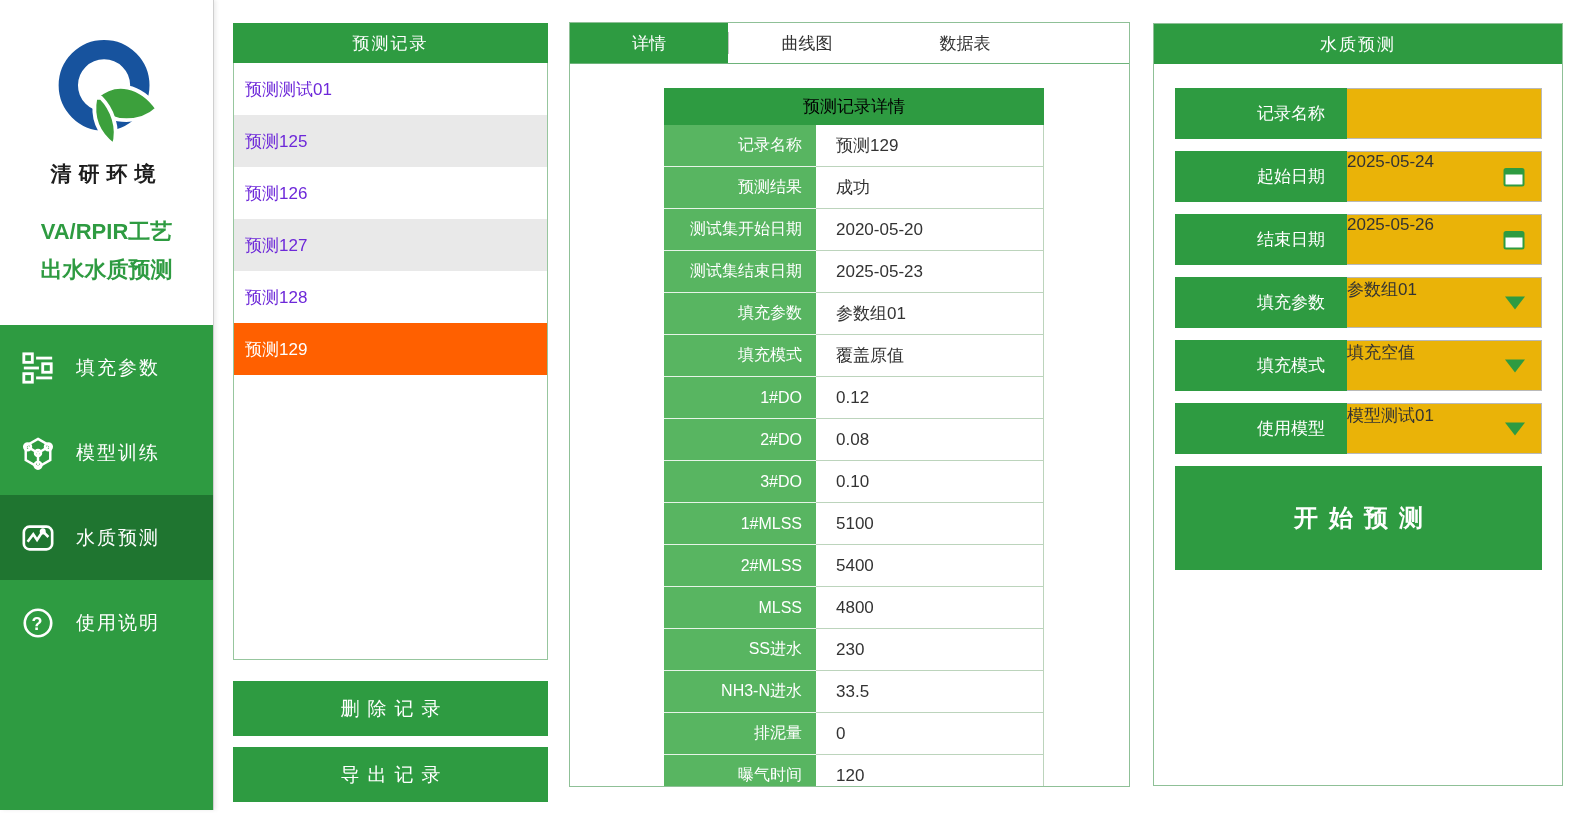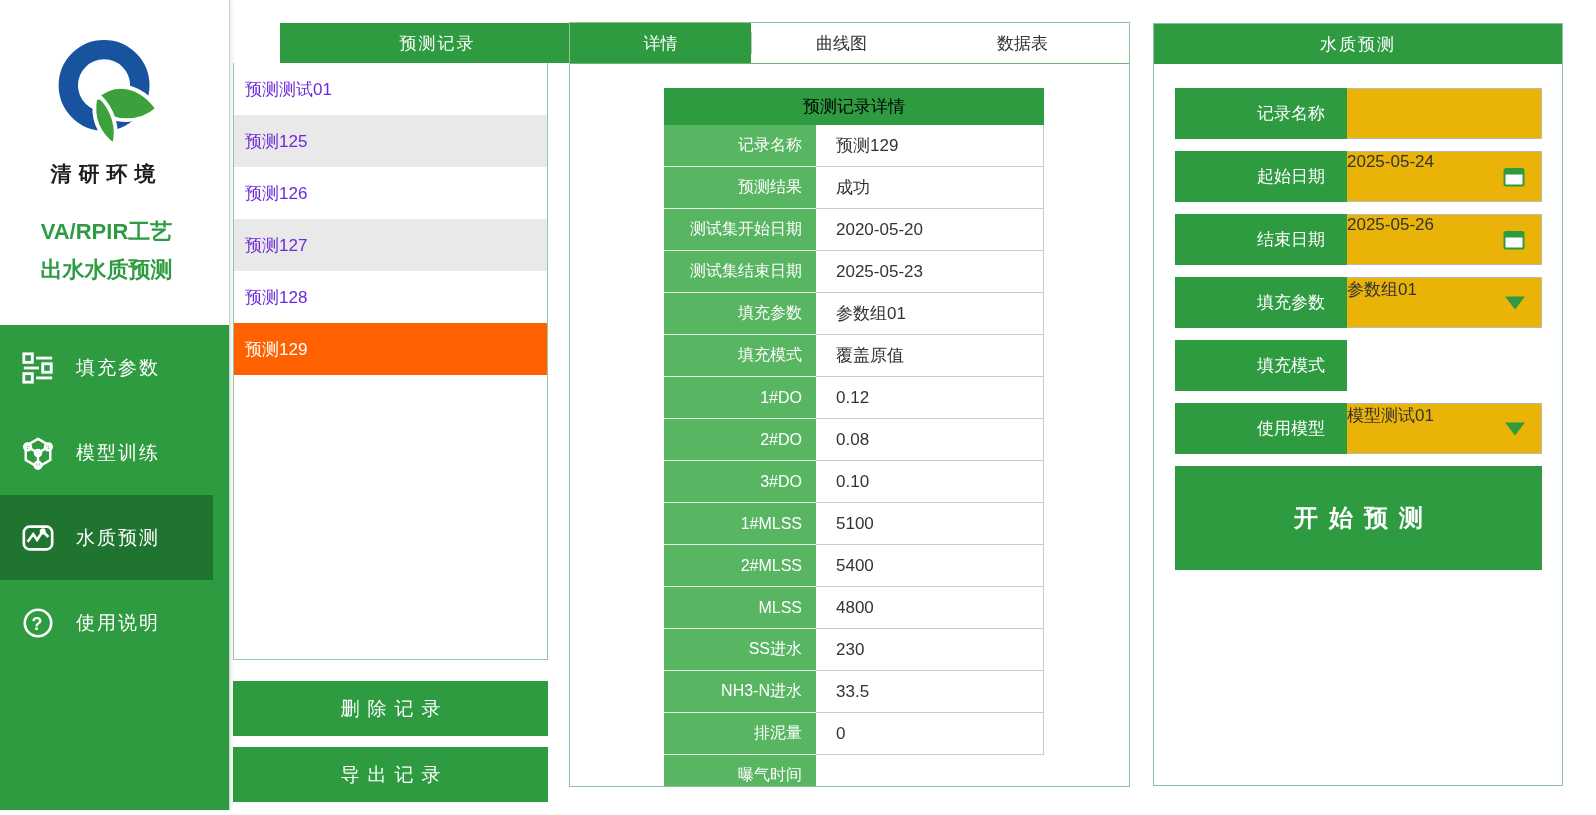--- a/index.html
+++ b/index.html
@@ -1,52 +1,52 @@
 <!DOCTYPE html>
 <html><head>
 <meta charset="utf-8">
 <style>
   html,body{margin:0;padding:0;background:#fff;}
   body{font-family:"Liberation Sans","DejaVu Sans",sans-serif;}
   .stage{position:relative;width:1596px;height:815px;background:#ffffff;overflow:hidden;}
 
   
   .sidebar{position:absolute;left:0;top:0;width:213px;height:810px;background:#ffffff;
-           border-right:1px solid #cfcfcf;box-shadow:2px 0 4px rgba(0,0,0,.08);padding-left:16px;}
+           border-right:1px solid #cfcfcf;box-shadow:2px 0 4px rgba(0,0,0,.08);}
   .sidebar-green{position:absolute;left:0;top:325px;right:0;bottom:0;background:#2e9b41;}
   .logo{position:absolute;left:48px;top:36px;width:116px;height:118px;}
   .company{position:absolute;left:0;top:160px;width:213px;text-align:center;color:#1d1d1d;
            font-size:21px;font-weight:bold;letter-spacing:7px;}
   .app-title{position:absolute;left:0;top:213px;width:213px;text-align:center;color:#2e9b41;
              font-size:22px;font-weight:bold;line-height:38px;}
   .menu{position:absolute;left:0;top:325px;width:213px;}
   .menu-item{height:85px;display:flex;align-items:center;padding-left:21px;box-sizing:border-box;
              color:#ffffff;font-size:19px;letter-spacing:2px;cursor:pointer;}
   .menu-item.active{background:#1f7530;}
   .menu-icon{width:34px;height:34px;margin-right:21px;flex:0 0 auto;}
 
   
   .rec-header{position:absolute;left:233px;top:23px;width:315px;height:40px;background:#2e9b41;
-              color:#fff;font-size:17px;letter-spacing:2px;display:flex;align-items:center;justify-content:center;margin-left:47px;}
+              color:#fff;font-size:17px;letter-spacing:2px;display:flex;align-items:center;justify-content:center;}
   .rec-list{position:absolute;left:233px;top:63px;width:315px;height:597px;background:#fff;
             border:1px solid #97c69e;border-top:none;box-sizing:border-box;}
   .rec-row{height:52px;display:flex;align-items:center;padding-left:11px;font-size:17px;color:#6d28d9;cursor:pointer;}
   .rec-row.stripe{background:#e9e9e9;}
   .rec-row.selected{background:#ff6000;color:#ffffff;}
   .rec-btn{position:absolute;left:233px;width:315px;height:55px;background:#2e9b41;color:#fff;
            font-size:19px;letter-spacing:8px;padding-left:8px;display:flex;align-items:center;justify-content:center;
            box-sizing:border-box;cursor:pointer;}
   .rec-btn.delete{top:681px;}
   .rec-btn.export{top:747px;}
 
   
   .main-panel{position:absolute;left:569px;top:22px;width:561px;height:765px;background:#fff;
               border:1px solid #8fc097;box-sizing:border-box;overflow:hidden;}
   .tabs{display:flex;height:40px;border-bottom:1px solid #6db37a;}
-  .tab{width:181px;display:flex;align-items:center;justify-content:center;font-size:17px;color:#333;
+  .tab{width:158px;display:flex;align-items:center;justify-content:center;font-size:17px;color:#333;
        background:#fff;cursor:pointer;position:relative;}
   .tab.active{background:#2e9b41;color:#fff;}
   .tab.divided::before{content:"";position:absolute;left:0;top:9px;bottom:9px;width:1px;background:#c4c4c4;}
   .detail-table{position:absolute;left:94px;top:65px;width:380px;}
   .detail-caption{height:37px;background:#2e9b41;color:#000000;font-size:17px;display:flex;align-items:center;justify-content:center;}
   .d-row{display:flex;height:42px;}
   .d-label{width:152px;background:#58b561;color:#fff;font-size:16px;display:flex;align-items:center;
            justify-content:flex-end;padding-right:14px;box-sizing:border-box;border-bottom:1px solid rgba(255,255,255,.85);}
   .d-value{flex:1;background:#fff;color:#333;font-size:17px;display:flex;align-items:center;
            padding-left:20px;border-bottom:1px solid #bcd4bc;border-right:1px solid #bcd4bc;box-sizing:border-box;}
@@ -205,20 +205,21 @@
       <div class="d-row">
         <div class="d-label">NH3-N进水</div>
         <div class="d-value">33.5</div>
       </div>
       <div class="d-row">
         <div class="d-label">排泥量</div>
         <div class="d-value">0</div>
       </div>
       <div class="d-row">
         <div class="d-label">曝气时间</div>
+        <div class="d-value">120</div>
       </div>
     </div>
   </div>
 
   <div class="predict-panel">
     <div class="predict-header">水质预测</div>
 
     <div class="field" style="top:64px;">
       <div class="f-label">记录名称</div>
       <div class="f-value">
@@ -251,20 +252,24 @@
     <div class="field" style="top:253px;">
       <div class="f-label">填充参数</div>
       <div class="f-value">
         <span>参数组01</span>
         <span class="dd-arrow"></span>
       </div>
     </div>
 
     <div class="field" style="top:316px;">
       <div class="f-label">填充模式</div>
+      <div class="f-value">
+        <span>填充空值</span>
+        <span class="dd-arrow"></span>
+      </div>
     </div>
 
     <div class="field" style="top:379px;">
       <div class="f-label">使用模型</div>
       <div class="f-value">
         <span>模型测试01</span>
         <span class="dd-arrow"></span>
       </div>
     </div>
 

